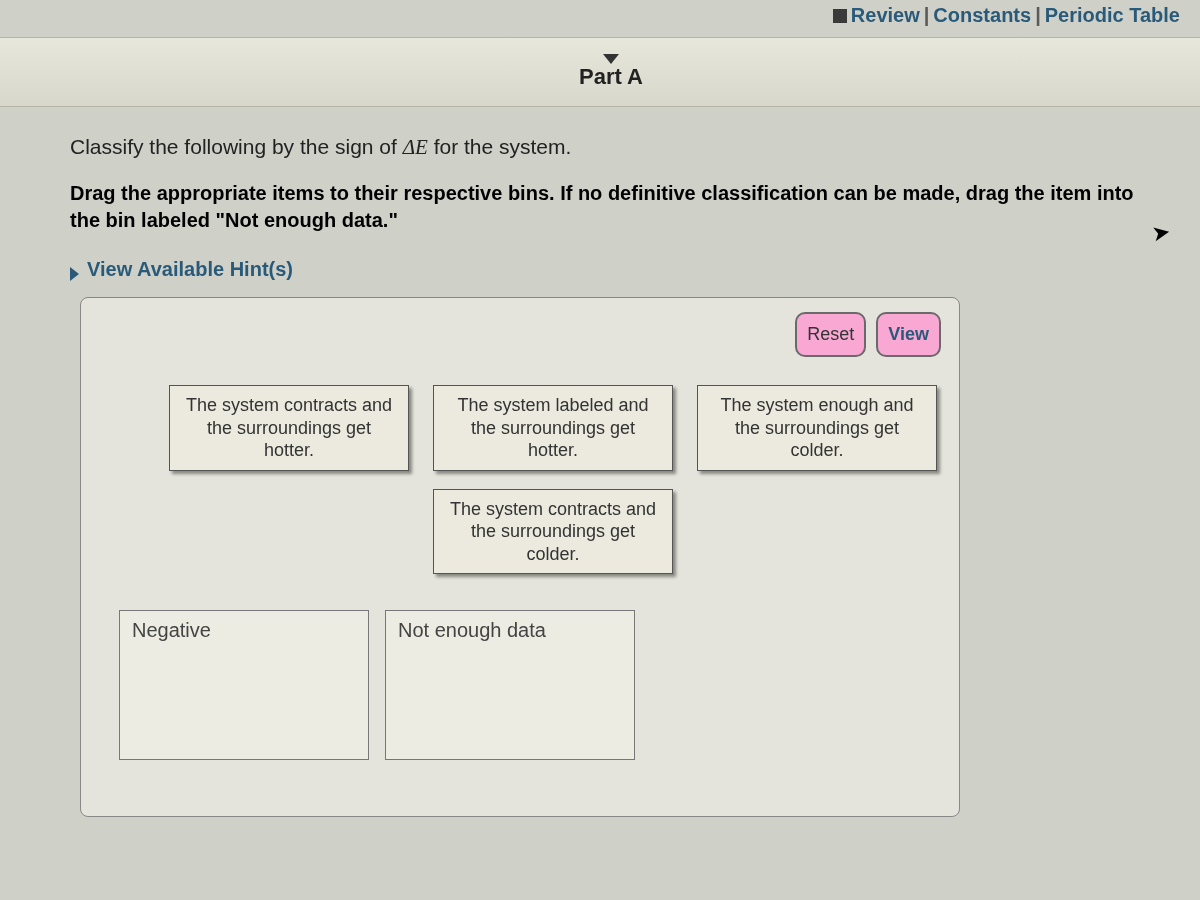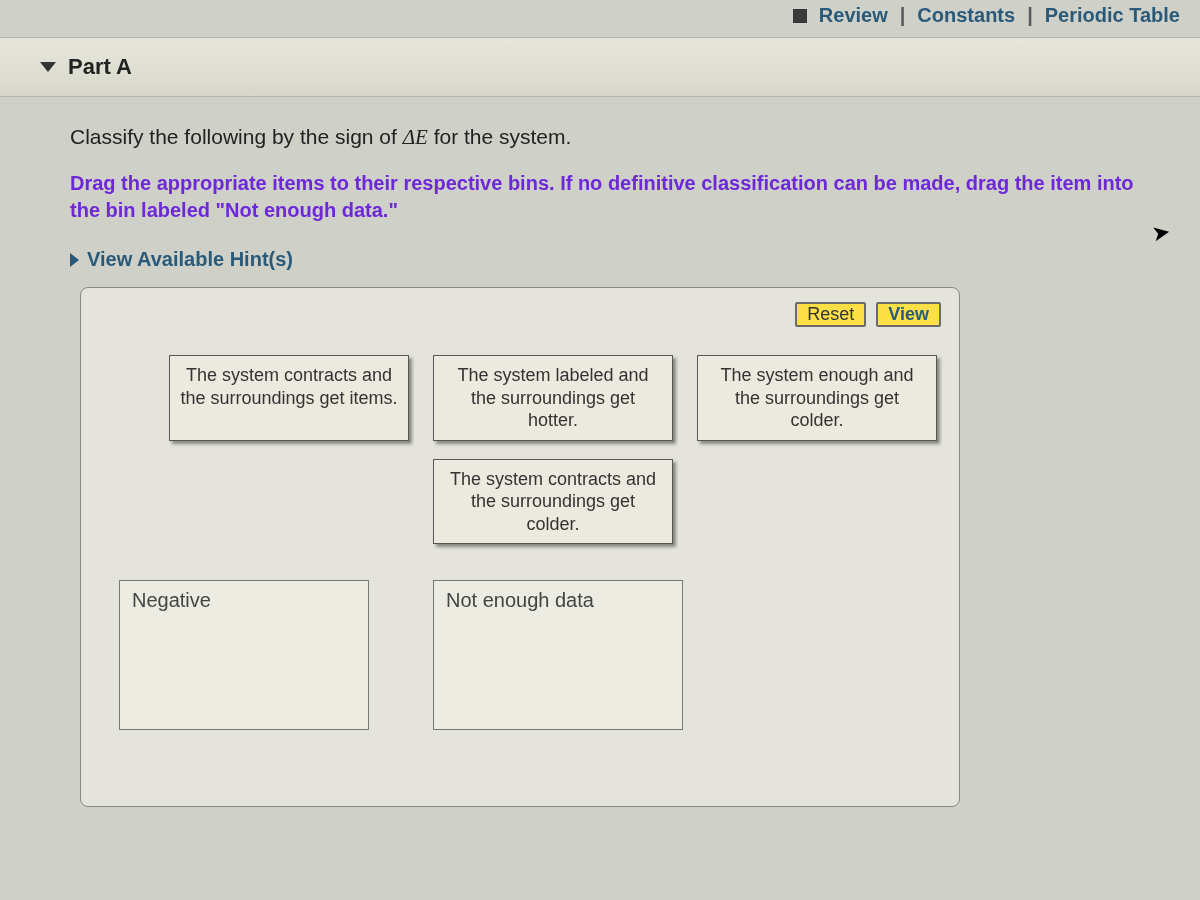--- a/index.html
+++ b/index.html
@@ -7,21 +7,21 @@
     font-family: Arial, Helvetica, sans-serif;
     background: #cfd0c8;
     width: 1200px;
     height: 900px;
     overflow: hidden;
   }
   .top-links {
     display: flex;
     justify-content: flex-end;
     align-items: center;
-    gap: 12px;
+    gap: 4px;
     padding: 4px 20px 10px 0;
     font-size: 20px;
     font-weight: bold;
     color: #2a5a7a;
   }
   .top-links .sq {
     width: 14px; height: 14px;
     background: #3a3a3a;
     display: inline-block;
   }
@@ -31,21 +31,21 @@
     cursor: pointer;
   }
   .top-links .sep { color: #5a5a5a; }
   .part-header {
     background: linear-gradient(#e8e7db, #d8d7cb);
     border-top: 1px solid #b5b5a8;
     border-bottom: 1px solid #b5b5a8;
     padding: 16px 18px 16px 40px;
     display: flex;
     align-items: center;
-    gap: 12px;
+    flex-direction: column;
   }
   .chev {
     width: 0; height: 0;
     border-left: 8px solid transparent;
     border-right: 8px solid transparent;
     border-top: 10px solid #333;
     cursor: pointer;
   }
   .chev-right {
     width: 0; height: 0;
@@ -69,27 +69,27 @@
     color: #222;
     margin-bottom: 20px;
   }
   .delta {
     font-family: "Times New Roman", serif;
     font-style: italic;
   }
   .instructions {
     font-size: 20px;
     font-weight: bold;
-    color: #6d28d9;
+    color: #000000;
     margin-bottom: 24px;
     line-height: 1.35;
   }
   .hints-row {
     display: flex;
-    align-items: center;
+    align-items: flex-end;
   }
   .hints-link {
     color: #2a5a7a;
     font-weight: bold;
     font-size: 20px;
     cursor: pointer;
   }
   .workspace {
     border: 1px solid #888;
     border-radius: 8px;
@@ -100,26 +100,26 @@
     height: 520px;
   }
   .ws-toolbar {
     display: flex;
     justify-content: flex-end;
     gap: 10px;
     margin-bottom: 28px;
   }
   .ws-btn {
     border: 2px solid #6a6a6a;
-    background: #fde047;
+    background: #f9a8d4;
     color: #333;
     font-size: 18px;
-    padding: 0 10px;
-    cursor: pointer;
-    border-radius: 2px;
+    padding: 10px 10px;
+    cursor: pointer;
+    border-radius: 10px;
   }
   .ws-btn.help { color: #2a5a7a; font-weight: bold; }
   .tiles {
     display: flex;
     flex-direction: column;
     gap: 18px;
     padding-left: 70px;
     margin-bottom: 36px;
   }
   .tiles-row {
@@ -136,21 +136,21 @@
     box-shadow: 3px 3px 3px rgba(0,0,0,0.4);
     padding: 8px 10px;
     text-align: center;
     font-size: 18px;
     color: #333;
     cursor: move;
     line-height: 1.25;
   }
   .bins {
     display: flex;
-    gap: 64px;
+    gap: 16px;
     padding-left: 20px;
   }
   .bin {
     width: 250px;
     height: 150px;
     border: 1.5px solid #777;
     background: #edece2;
     padding: 8px 12px;
     font-size: 20px;
     color: #444;
@@ -193,21 +193,21 @@
   </div>
 
   <div class="workspace">
     <div class="ws-toolbar">
       <button class="ws-btn">Reset</button>
       <button class="ws-btn help">View</button>
     </div>
 
     <div class="tiles">
       <div class="tiles-row">
-        <div class="tile">The system contracts and the surroundings get items.</div>
+        <div class="tile">The system contracts and the surroundings get hotter.</div>
         <div class="tile">The system labeled and the surroundings get hotter.</div>
         <div class="tile">The system enough and the surroundings get colder.</div>
       </div>
       <div class="tiles-row second">
         <div class="tile">The system contracts and the surroundings get colder.</div>
       </div>
     </div>
 
     <div class="bins">
       <div class="bin">Negative</div>

